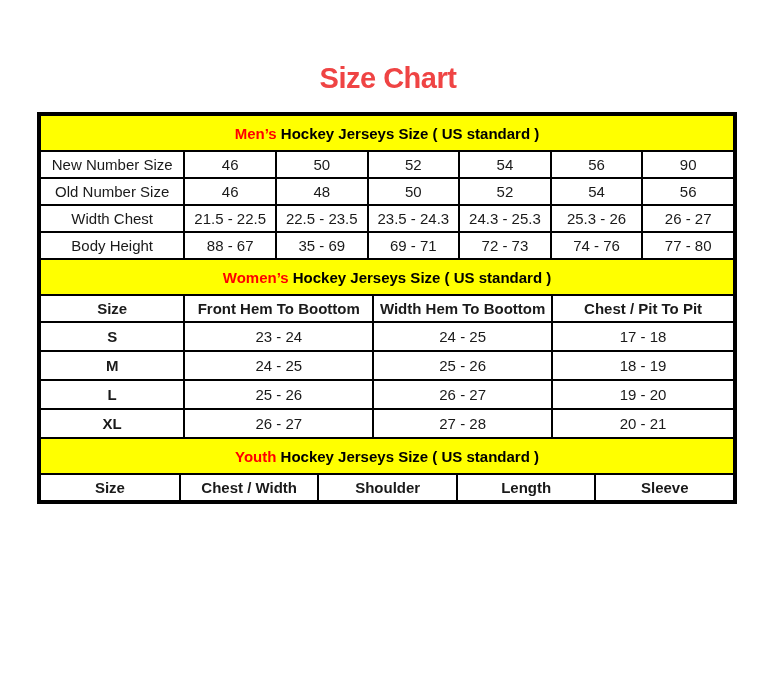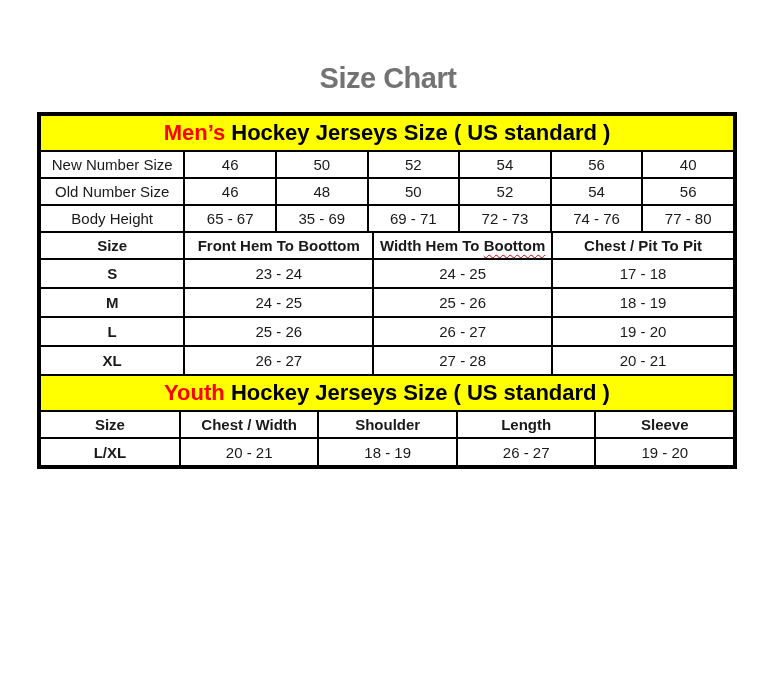--- a/index.html
+++ b/index.html
@@ -10,21 +10,21 @@
     height: 692px;
     font-family: "Liberation Sans", sans-serif;
     color: #1a1a1a;
     overflow: hidden;
   }
   .page-title {
     margin-top: 62px;
     text-align: center;
     font-size: 29px;
     font-weight: bold;
-    color: #737373;
+    color: #ef4444;
     letter-spacing: -0.5px;
   }
   .chart-wrap {
     width: 696px;
     margin: 17px 0 0 37px;
     border: 2px solid #000;
   }
   table.sec {
     width: 100%;
     border-collapse: collapse;
@@ -37,31 +37,30 @@
     vertical-align: middle;
     font-size: 15px;
     padding: 0 2px;
     height: 25px;
     white-space: nowrap;
     overflow: hidden;
   }
   tr.band td {
     background: #ffff00;
     font-weight: bold;
-    font-size: 22px;
+    font-size: 15px;
     height: 34px;
     color: #000;
   }
   tr.band .accent { color: #ff0000; }
   tr.hdr td { font-weight: bold; height: 25px; }
   td.bold-label { font-weight: bold; }
   tr.wrow td { height: 27px; }
   tr.yrow td { height: 26px; }
   .squiggle {
-    text-decoration: underline;
     text-decoration-style: wavy;
     text-decoration-color: #c00000;
     text-decoration-thickness: 1px;
     text-underline-offset: 3px;
   }
   
   col.mc0 { width: 20.8%; }  col.mcx { width: 13.2%; }
   col.wc0 { width: 20.8%; }  col.wc1 { width: 27.2%; }
   col.wc2 { width: 25.8%; }  col.wc3 { width: 26.2%; }
   col.yc  { width: 20%; }    col.yc0 { width: 20.2%; }
@@ -87,51 +86,63 @@
       <tr class="band">
         <td colspan="7"><span class="accent">Men’s</span> <span>Hockey Jerseys Size ( US standard )</span></td>
       </tr>
       <tr>
         <td>New Number Size</td>
         <td>46</td>
         <td>50</td>
         <td>52</td>
         <td>54</td>
         <td>56</td>
-        <td>40</td>
+        <td>90</td>
       </tr>
       <tr>
         <td>Old Number Size</td>
         <td>46</td>
         <td>48</td>
         <td>50</td>
         <td>52</td>
         <td>54</td>
         <td>56</td>
       </tr>
       <tr>
+        <td>Width Chest</td>
+        <td>21.5 - 22.5</td>
+        <td>22.5 - 23.5</td>
+        <td>23.5 - 24.3</td>
+        <td>24.3 - 25.3</td>
+        <td>25.3 - 26</td>
+        <td>26 - 27</td>
+      </tr>
+      <tr>
         <td>Body Height</td>
-        <td>65 - 67</td>
+        <td>88 - 67</td>
         <td>35 - 69</td>
         <td>69 - 71</td>
         <td>72 - 73</td>
         <td>74 - 76</td>
         <td>77 - 80</td>
       </tr>
     </tbody>
   </table>
 
   <table class="sec">
     <colgroup>
         <col class="wc0">
         <col class="wc1">
         <col class="wc2">
         <col class="wc3">
       </colgroup>
     <tbody>
+      <tr class="band">
+        <td colspan="4"><span class="accent">Women’s</span> <span>Hockey Jerseys Size ( US standard )</span></td>
+      </tr>
       <tr class="hdr">
         <td>Size</td>
         <td>Front Hem To Boottom</td>
         <td><span>Width Hem To</span> <span class="squiggle">Boottom</span></td>
         <td>Chest / Pit To Pit</td>
       </tr>
       <tr class="wrow">
         <td class="bold-label">S</td>
         <td>23 - 24</td>
         <td>24 - 25</td>
@@ -170,23 +181,16 @@
       <tr class="band">
         <td colspan="5"><span class="accent">Youth</span> <span>Hockey Jerseys Size ( US standard )</span></td>
       </tr>
       <tr class="hdr">
         <td>Size</td>
         <td>Chest / Width</td>
         <td>Shoulder</td>
         <td>Length</td>
         <td>Sleeve</td>
       </tr>
-      <tr class="yrow">
-        <td class="bold-label">L/XL</td>
-        <td>20 - 21</td>
-        <td>18 - 19</td>
-        <td>26 - 27</td>
-        <td>19 - 20</td>
-      </tr>
     </tbody>
   </table>
 
 </div>
 
 </body></html>

